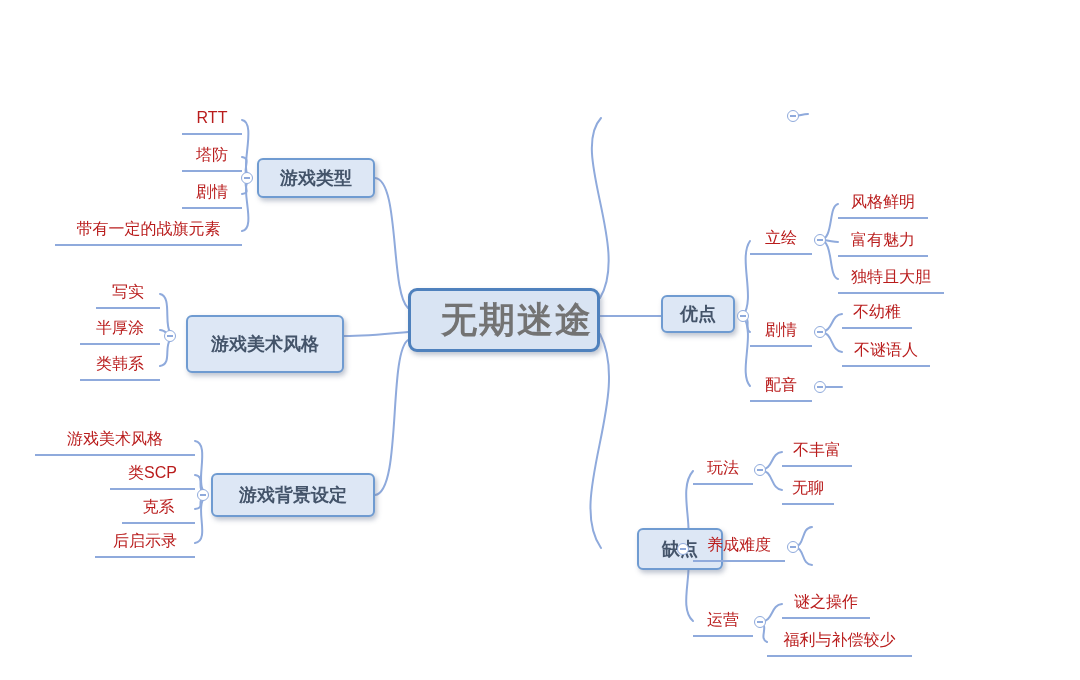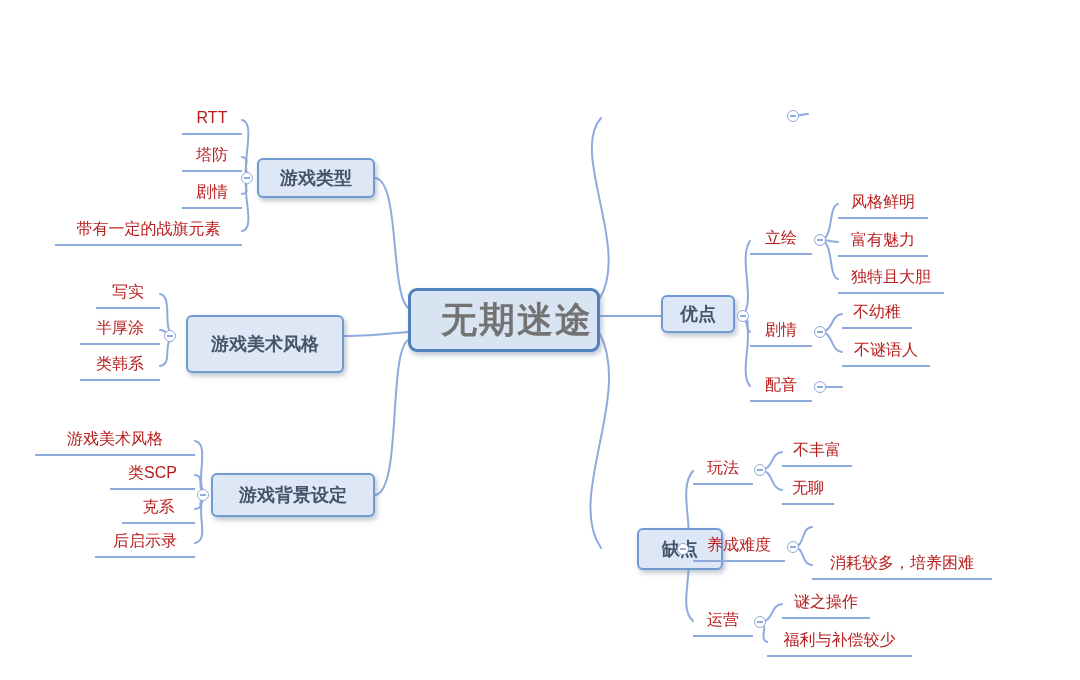--- a/index.html
+++ b/index.html
@@ -93,21 +93,20 @@
   <div class="leaf" style="left:838px;top:252px;width:106px">独特且大胆</div>
   <div class="leaf" style="left:750px;top:305px;width:62px">剧情</div>
   <div class="leaf" style="left:842px;top:287px;width:70px">不幼稚</div>
   <div class="leaf" style="left:842px;top:325px;width:88px">不谜语人</div>
   <div class="leaf" style="left:750px;top:360px;width:62px">配音</div>
 
   <div class="leaf" style="left:693px;top:443px;width:60px">玩法</div>
   <div class="leaf" style="left:782px;top:425px;width:70px">不丰富</div>
   <div class="leaf" style="left:782px;top:463px;width:52px">无聊</div>
   <div class="leaf" style="left:693px;top:520px;width:92px">养成难度</div>
-  <div class="leaf" style="left:812px;top:538px;width:180px">消耗较多，培养困难</div>
   <div class="leaf" style="left:693px;top:595px;width:60px">运营</div>
   <div class="leaf" style="left:782px;top:577px;width:88px">谜之操作</div>
   <div class="leaf" style="left:767px;top:615px;width:145px">福利与补偿较少</div>
 
   <span class="collapse" style="left:241px;top:172px"></span>
   <span class="collapse" style="left:164px;top:330px"></span>
   <span class="collapse" style="left:197px;top:489px"></span>
   <span class="collapse" style="left:787px;top:110px"></span>
   <span class="collapse" style="left:737px;top:310px"></span>
   <span class="collapse" style="left:814px;top:234px"></span>

